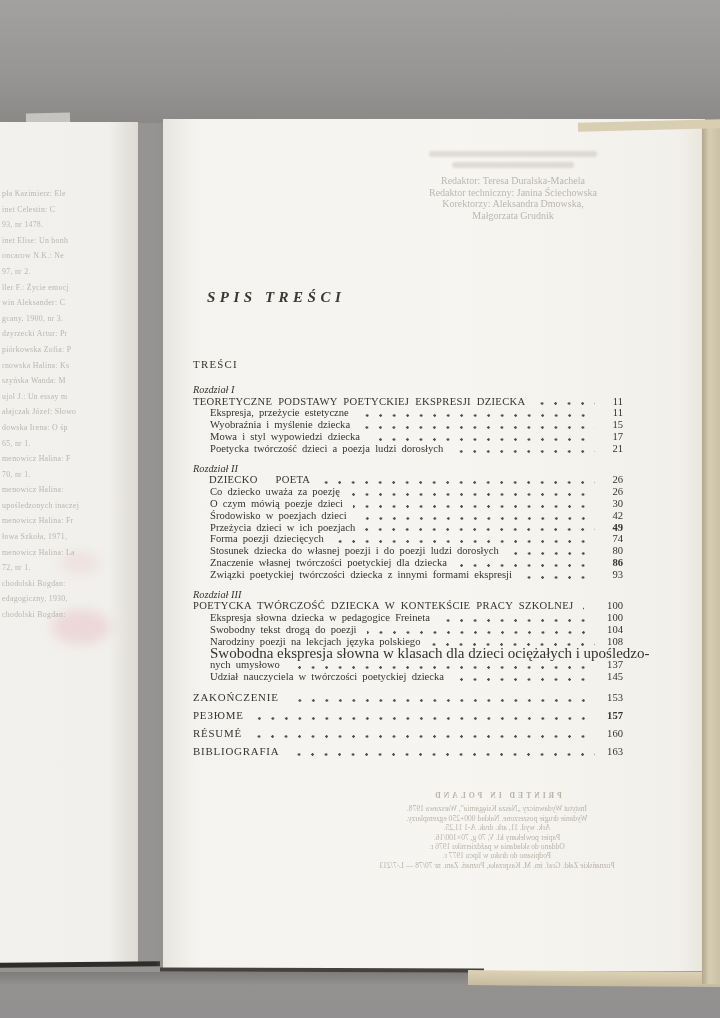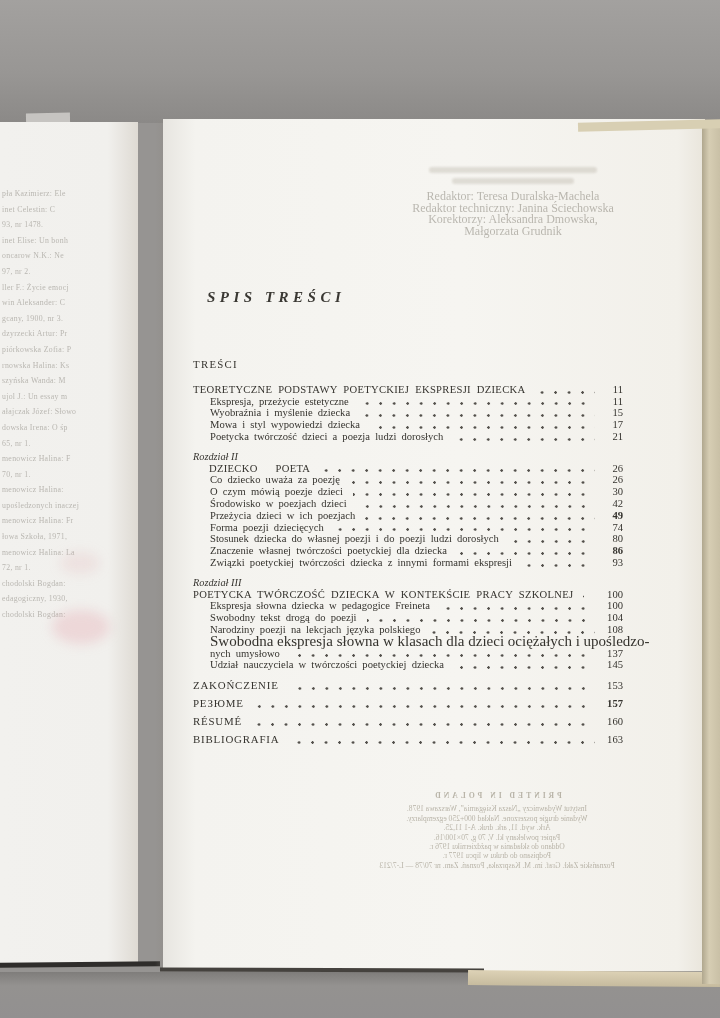--- a/index.html
+++ b/index.html
@@ -30,22 +30,22 @@
 
   
   .frag-col{position:absolute;left:2px;top:64px;width:152px;
         font-size:7.8px;line-height:15.6px;letter-spacing:.3px;white-space:nowrap;
         color:rgba(104,100,91,.42);filter:blur(.35px);}
   .blob{position:absolute;border-radius:50%;filter:blur(6px);}
   .blob1{left:52px;top:488px;width:58px;height:34px;background:rgba(226,150,160,.28);}
   .blob2{left:60px;top:430px;width:40px;height:22px;background:rgba(222,160,165,.18);}
 
   
-  .credits{position:absolute;left:200px;top:48px;width:300px;text-align:center;
-        font-size:12px;line-height:11.6px;color:rgba(95,90,78,.40);filter:blur(.3px);}
+  .credits{position:absolute;left:200px;top:32px;width:300px;text-align:center;
+        font-size:10px;line-height:11.6px;color:rgba(95,90,78,.40);filter:blur(.3px);}
   .streak{margin:0 auto 5px;height:6px;border-radius:3px;background:rgba(140,130,112,.22);filter:blur(1.2px);}
   .s1{width:168px;}
   .s2{width:122px;margin-bottom:7px;}
 
   .page-title{position:absolute;left:44px;top:170px;margin:0;
         font-size:15px;font-weight:700;letter-spacing:4.5px;color:#3a3833;font-style:italic;}
 
   .toc{position:absolute;left:30px;top:240px;width:430px;color:#35332e;}
   .row{display:flex;align-items:baseline;white-space:nowrap;line-height:11.8px;font-size:10.6px;}
   .lbl{word-spacing:2.5px;}
@@ -129,20 +129,21 @@
     </div>
 
     <h1 class="page-title">SPIS TREŚCI</h1>
 
     <div class="toc">
       <div class="row wstep">
         <span class="lbl">TREŚCI</span>
       </div>
       <div id="chapters">
           <div class="chapter">
+            <div class="kicker">Rozdział I</div>
             <div class="row title">
               <span class="lbl">TEORETYCZNE PODSTAWY POETYCKIEJ EKSPRESJI DZIECKA</span>
               <span class="dots"></span>
               <span class="pg">11</span>
             </div>
             <div class="items">
               <div class="row ">
                 <span class="lbl">Ekspresja, przeżycie estetyczne</span>
                 <span class="dots"></span>
                 <span class="pg">11</span>

